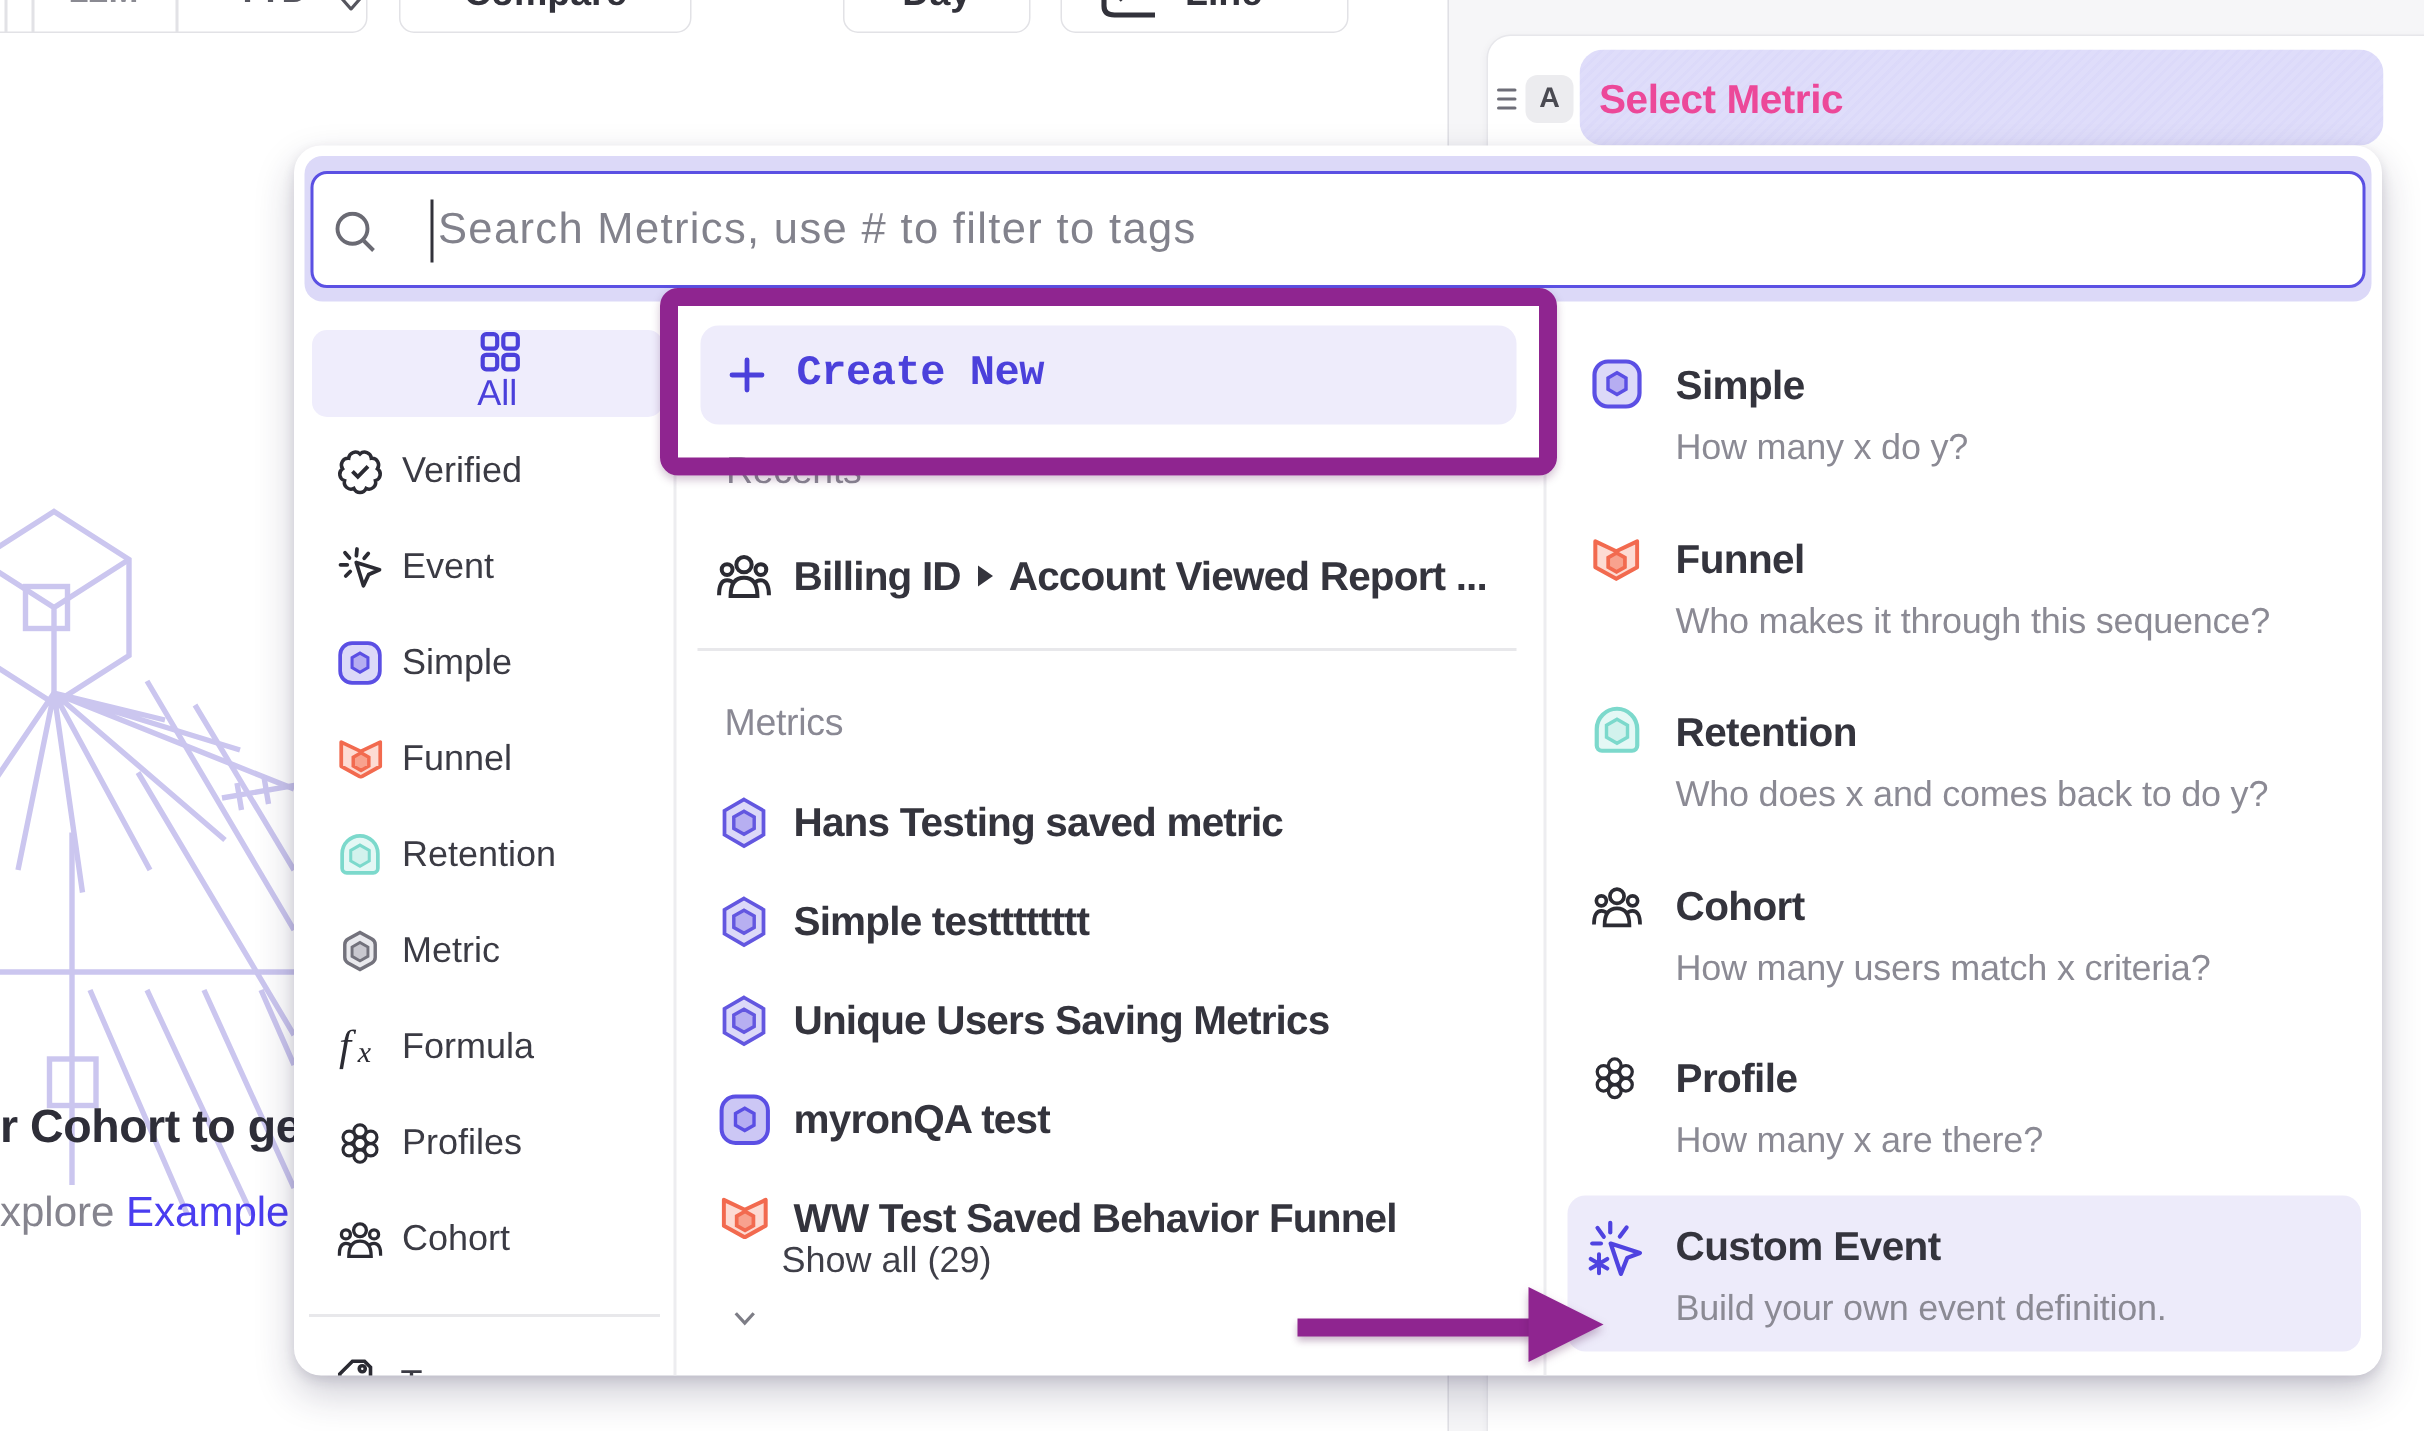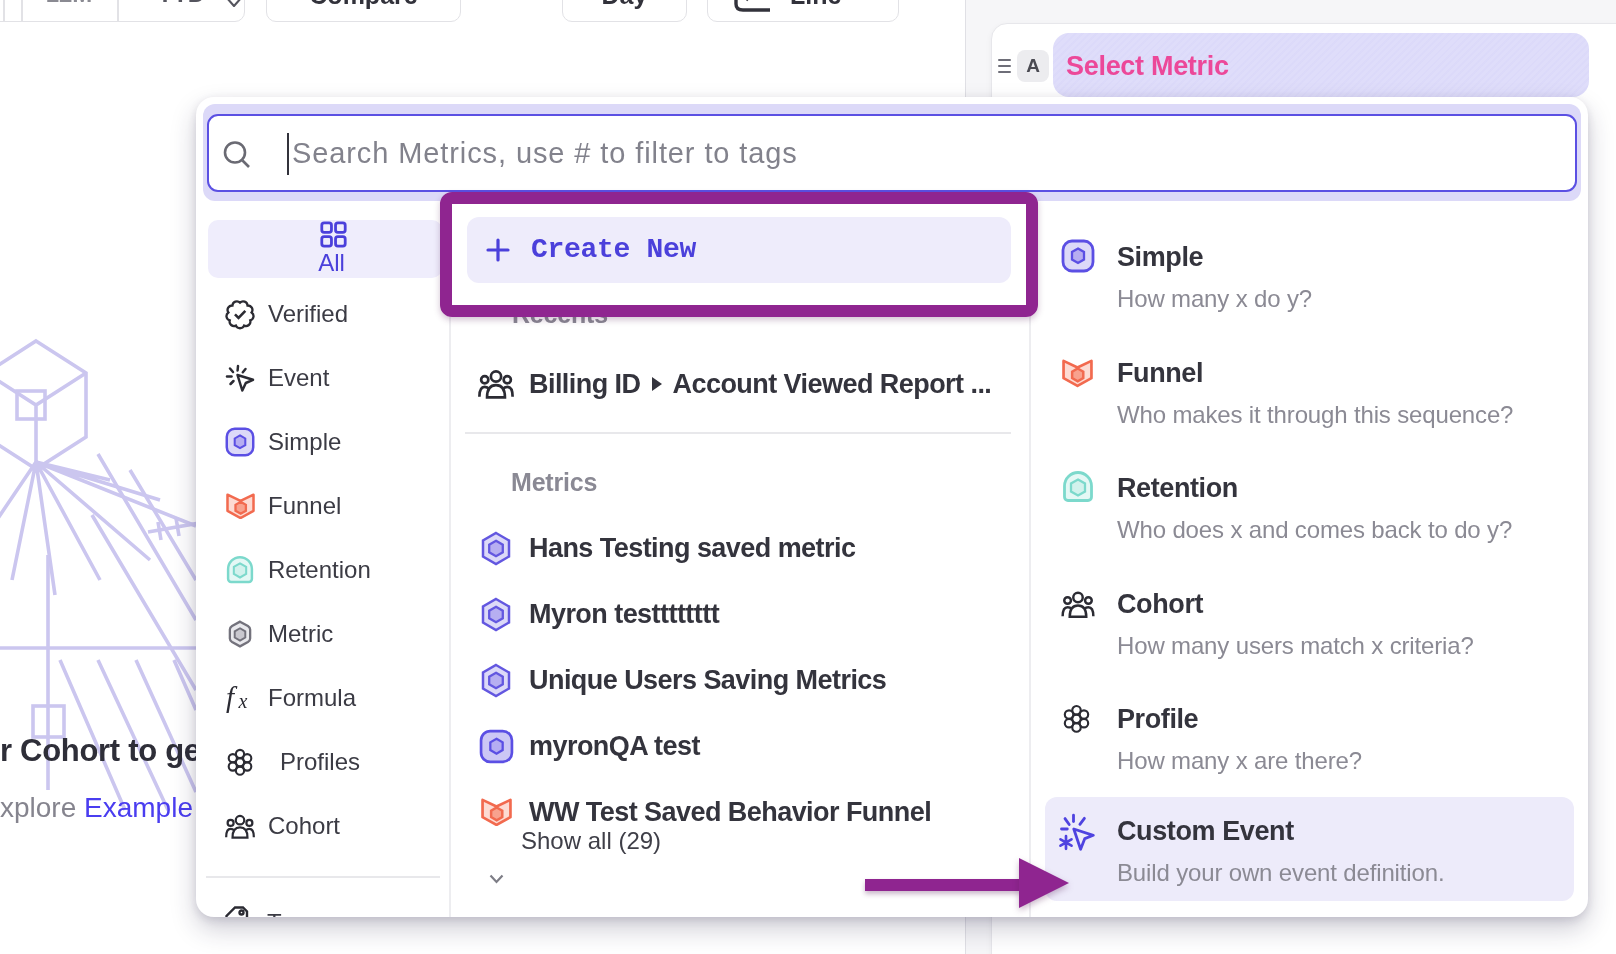--- a/index.html
+++ b/index.html
@@ -41,21 +41,21 @@
 
   .mrow { position:absolute; left:282px; display:flex; align-items:center; height:40px; }
   .mrow .ic { width:36px; display:flex; justify-content:center; }
   .mrow .tx { margin-left:15px; font-size:27px; font-weight:bold; color:#34343d; letter-spacing:-0.55px; }
 
   .rrow { position:absolute; left:865px; }
   .rrow .ic { position:absolute; left:0; top:0; width:34px; }
   .rrow .t1 { position:absolute; left:56px; top:3px; font-size:27px; font-weight:bold; color:#34343d; letter-spacing:-0.4px; white-space:nowrap; }
   .rrow .t2 { position:absolute; left:56px; top:46px; font-size:24px; color:#8b8a94; letter-spacing:-0.15px; white-space:nowrap; }
 
-  .h6 { font-size:25px; font-weight:bold; color:#8a8994; letter-spacing:-0.2px;margin-left:28px; }
+  .h6 { font-size:25px; font-weight:normal; color:#8a8994; letter-spacing:-0.2px; }
 
   
   #annrect { left:440px; top:192px; width:598px; height:125px; border:12px solid #8f2590; border-radius:12px;
      box-shadow:0 3px 6px rgba(80,20,80,0.25); }
   #arrshaft { left:865px; top:879px; width:156px; height:12px; background:#8f2590; box-shadow:0 3px 5px rgba(80,20,80,0.3); }
   #arrhead { left:1019px; top:858px; width:0; height:0; border-left:50px solid #8f2590; border-top:25px solid transparent; border-bottom:25px solid transparent; filter:drop-shadow(0 3px 3px rgba(80,20,80,0.3)); }
 </style>
 </head>
 <body>
 <div id="page">
@@ -188,21 +188,21 @@
     </div>
     <div class="srow" style="top:572px;">
       <div class="ic">
           <svg width="30" height="30" viewBox="0 0 30 30">
             <text x="1" y="23.5" font-family="Liberation Serif" font-style="italic" font-size="29" fill="#2b2b33">f</text>
             <text x="13.5" y="25" font-family="Liberation Serif" font-style="italic" font-size="20" fill="#2b2b33">x</text>
           </svg>
         </div>
       <div class="lb">Formula</div>
     </div>
-    <div class="srow" style="top:636px;gap:12px;">
+    <div class="srow" style="top:636px;">
       <div class="ic">
           <svg width="30" height="30" viewBox="0 0 30 30" fill="none" stroke="#2b2b33" stroke-width="2.1">
             <circle cx="15" cy="7" r="4.1"></circle>
             <circle cx="7.8" cy="11.2" r="4.1"></circle>
             <circle cx="22.2" cy="11.2" r="4.1"></circle>
             <circle cx="7.8" cy="19.5" r="4.1"></circle>
             <circle cx="22.2" cy="19.5" r="4.1"></circle>
             <circle cx="15" cy="23.7" r="4.1"></circle>
             <circle cx="15" cy="15.3" r="4.1"></circle>
           </svg>
@@ -265,21 +265,21 @@
         </div>
       <div class="tx">Hans Testing saved metric</div>
     </div>
     <div class="mrow" style="top:497px;">
       <div class="ic">
           <svg width="32" height="35" viewBox="0 0 32 35" fill="none">
             <path d="M16 2 L29 9.5 V25.5 L16 33 L3 25.5 V9.5 Z" fill="#dcd9f8" stroke="#6357e0" stroke-width="2.5"></path>
             <path d="M16 9.8 L22.8 13.7 V21.3 L16 25.2 L9.2 21.3 V13.7 Z" fill="#b7aff1" stroke="#6357e0" stroke-width="2.3"></path>
           </svg>
         </div>
-      <div class="tx">Myron testttttttt</div>
+      <div class="tx">Simple testttttttt</div>
     </div>
     <div class="mrow" style="top:563px;">
       <div class="ic">
           <svg width="32" height="35" viewBox="0 0 32 35" fill="none">
             <path d="M16 2 L29 9.5 V25.5 L16 33 L3 25.5 V9.5 Z" fill="#dcd9f8" stroke="#6357e0" stroke-width="2.5"></path>
             <path d="M16 9.8 L22.8 13.7 V21.3 L16 25.2 L9.2 21.3 V13.7 Z" fill="#b7aff1" stroke="#6357e0" stroke-width="2.3"></path>
           </svg>
         </div>
       <div class="tx">Unique Users Saving Metrics</div>
     </div>

